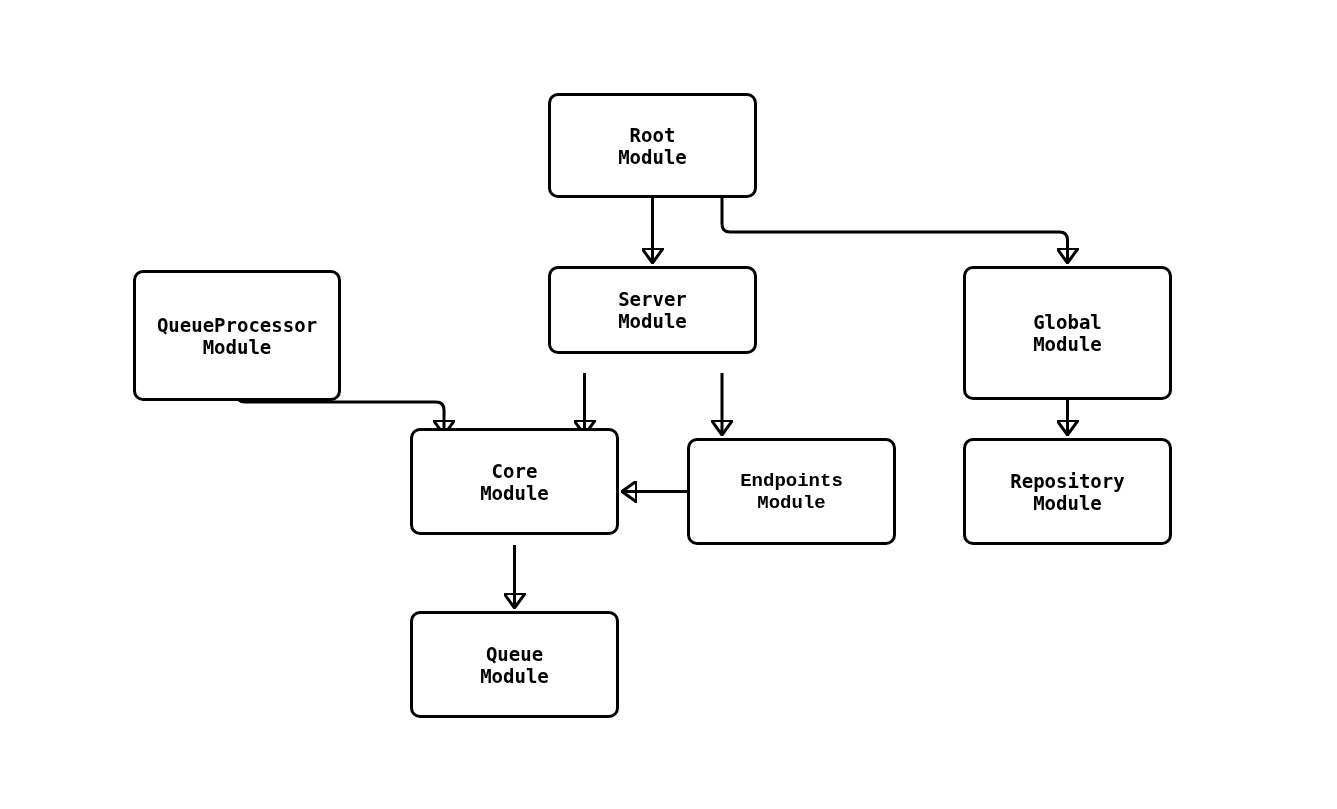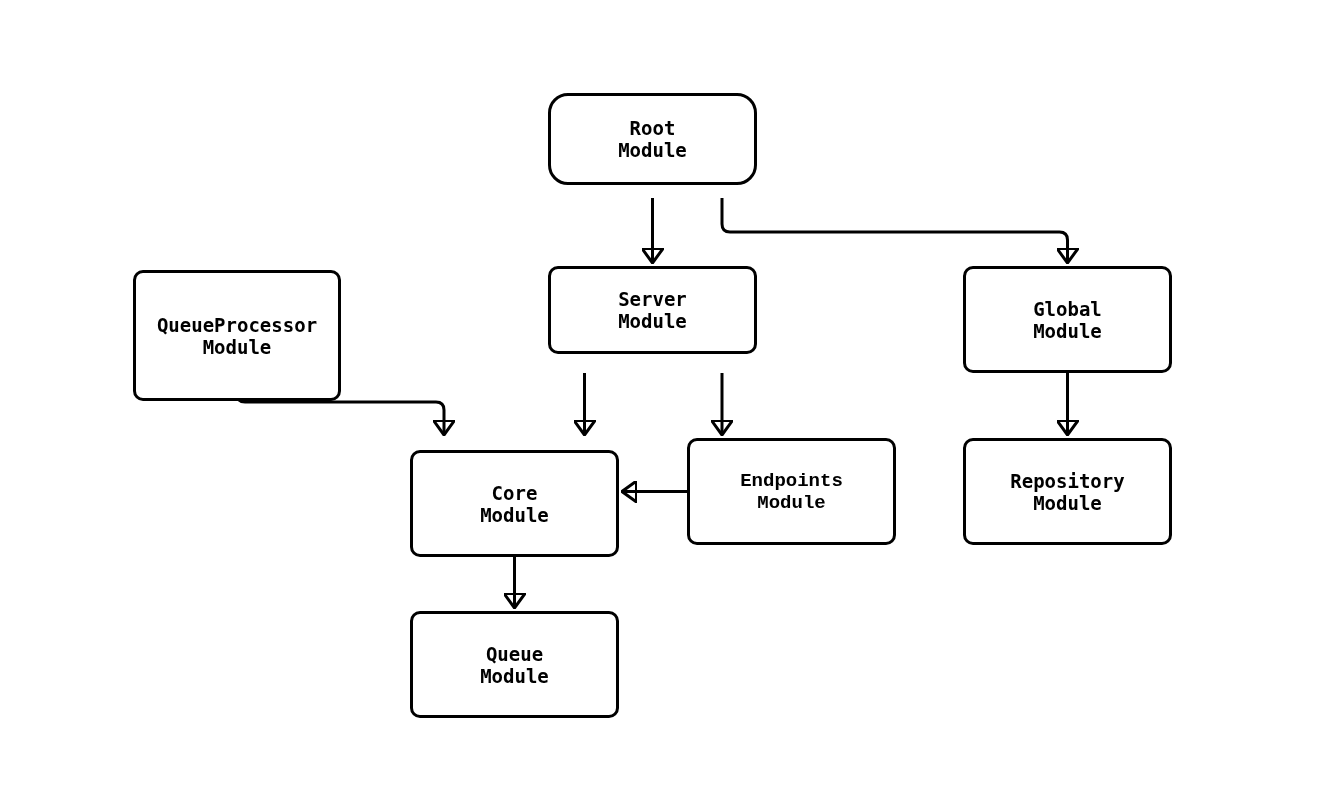--- a/index.html
+++ b/index.html
@@ -38,25 +38,25 @@
     align-items: center;
     justify-content: center;
     text-align: center;
     font-weight: bold;
     font-size: 19px;
     line-height: 22px;
     color: #000000;
     letter-spacing: 0;
   }
   
-  #node-root        { left: 548px; top:  93px; width: 209px; height: 92px; border-radius: 20px; }
+  #node-root        { left: 548px; top:  93px; width: 209px; height: 105px; }
   #node-queueproc   { left: 133px; top: 270px; width: 208px; height: 131px; }
   #node-server      { left: 548px; top: 266px; width: 209px; height: 88px; }
-  #node-global      { left: 963px; top: 266px; width: 209px; height: 107px; }
-  #node-core        { left: 410px; top: 450px; width: 209px; height: 107px; }
+  #node-global      { left: 963px; top: 266px; width: 209px; height: 134px; }
+  #node-core        { left: 410px; top: 428px; width: 209px; height: 107px; }
   #node-endpoints   { left: 687px; top: 438px; width: 209px; height: 107px; font-family: Liberation Mono, monospace; }
   #node-repository  { left: 963px; top: 438px; width: 209px; height: 107px; }
   #node-queue       { left: 410px; top: 611px; width: 209px; height: 107px; }
 </style>
 </head>
 <body>
 
 <div id="canvas">
 
   <svg id="edges-layer" viewBox="0 0 1337 809" xmlns="http://www.w3.org/2000/svg">

